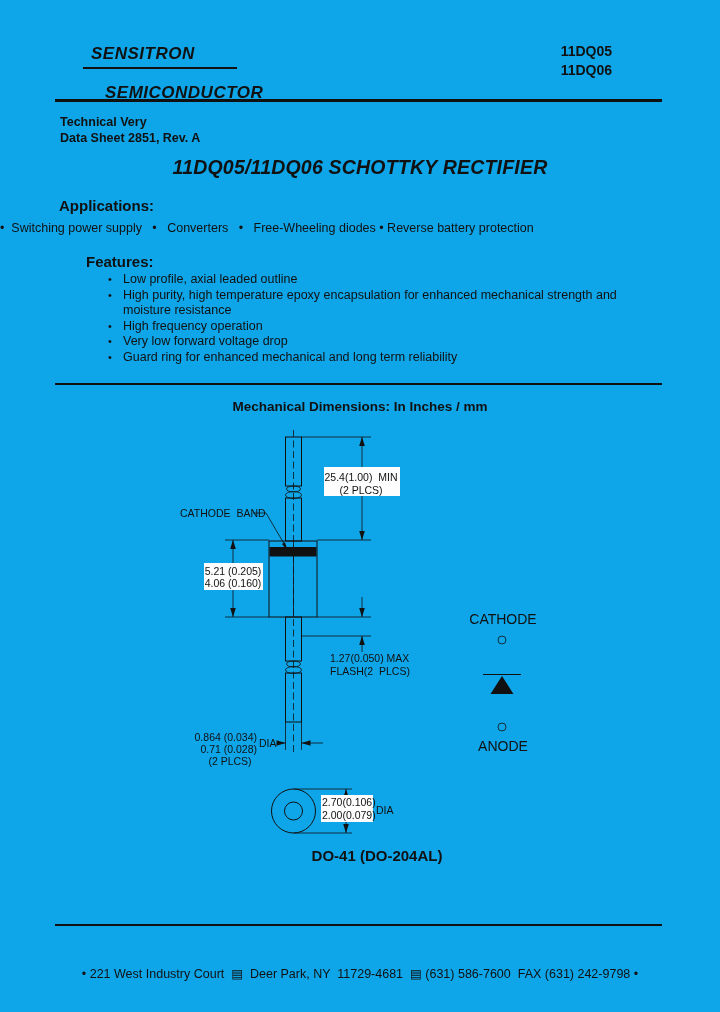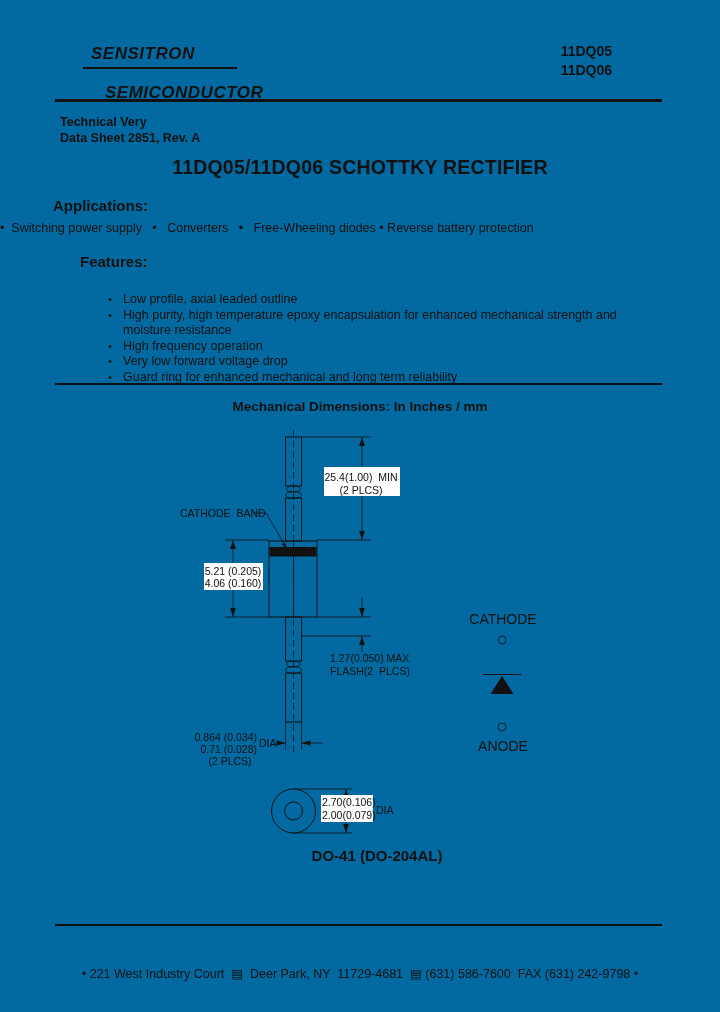--- a/index.html
+++ b/index.html
@@ -1,19 +1,19 @@
 <!DOCTYPE html>
 <html><head>
 <meta charset="utf-8">
 <style>
   * { margin:0; padding:0; box-sizing:border-box; }
   html,body { background:#e8e8e8; }
   .page {
     position:relative; width:720px; height:1012px; margin:0 auto;
-    background:#0369a1; color:#111;
+    background:#0ea5e9; color:#111;
     font-family:"Liberation Sans", sans-serif;
     overflow:hidden;
   }
   
   .brand { position:absolute; left:83px; top:44px; width:154px; }
   .brand-l1 {
     font-style:italic; font-weight:bold; font-size:17px; letter-spacing:0.5px;
     padding-left:8px; padding-bottom:3px; border-bottom:2.5px solid #111;
   }
   .brand-l2 {
@@ -25,31 +25,31 @@
     font-weight:bold; font-size:14px; line-height:19px;
   }
   .rule { position:absolute; left:55px; width:607px; background:#111; }
   .rule-header { top:99px; height:2.5px; }
   .rule-mid    { top:383px; height:1.5px; }
   .rule-footer { top:924px; height:2px; }
   .meta { position:absolute; left:60px; top:114px; font-size:12.5px; font-weight:bold; line-height:16px; }
   
   .doc-title {
     position:absolute; top:156px; left:0; width:720px; text-align:center;
-    font-weight:bold; font-size:19.5px; letter-spacing:0.2px;
-  }
-  .sec-heading { position:absolute; left:53px; font-weight:bold; font-size:15px; }
+    font-weight:bold; font-size:19.5px; letter-spacing:0.2px;font-style:italic;
+  }
+  .sec-heading { position:absolute; left:59px; font-weight:bold; font-size:15px; }
   .apps-heading { top:197px; }
   .apps-line {
     position:absolute; top:221px; left:0; width:720px; text-align:left;
     font-size:12.5px; white-space:pre;
   }
   .feat-heading { top:253px;margin-left:27px; }
   .features-list {
-    position:absolute; left:106px; top:292px; width:524px;
+    position:absolute; left:106px; top:272px; width:524px;
     font-size:12.5px; line-height:15.5px; list-style:none;
   }
   .features-list li { padding-left:17px; position:relative; }
   .features-list li::before { content:"\2022"; position:absolute; left:2px; font-size:11px; }
   .mech-heading {
     position:absolute; top:399px; left:0; width:720px; text-align:center;
     font-weight:bold; font-size:13.5px;
   }
   
   .drawing { position:absolute; left:0; top:420px; }

